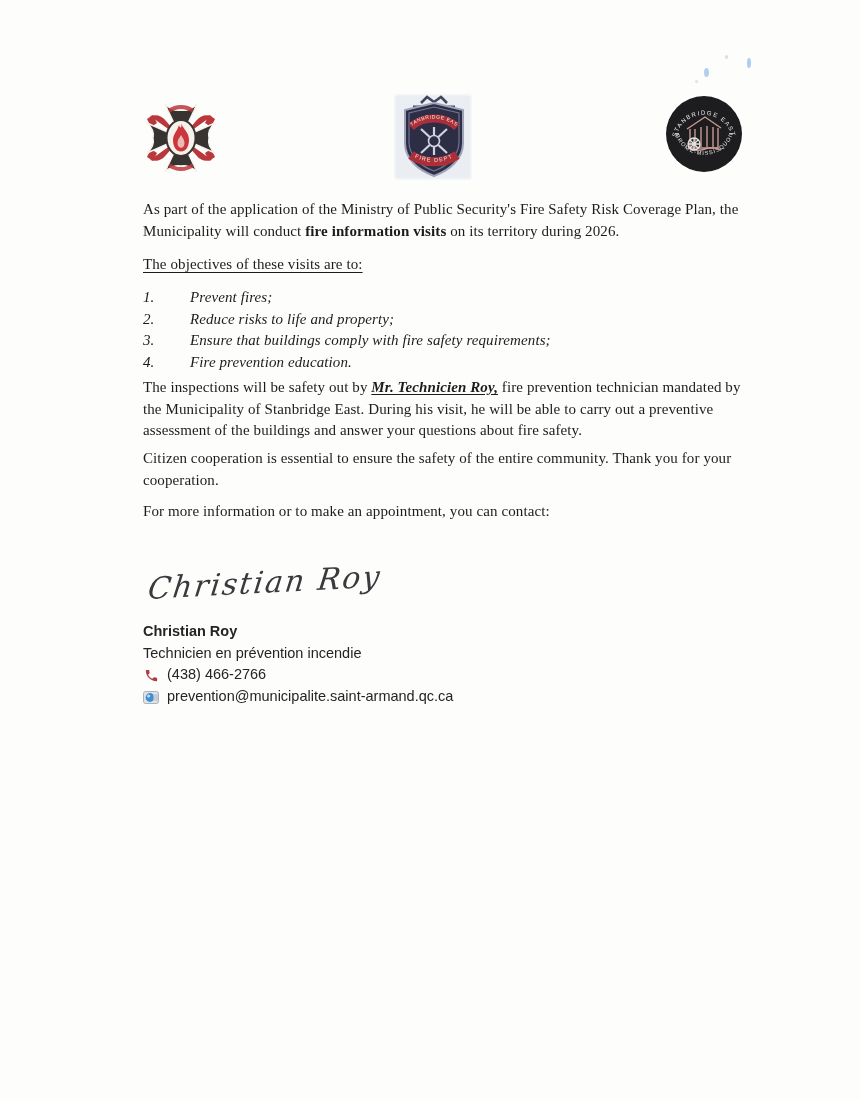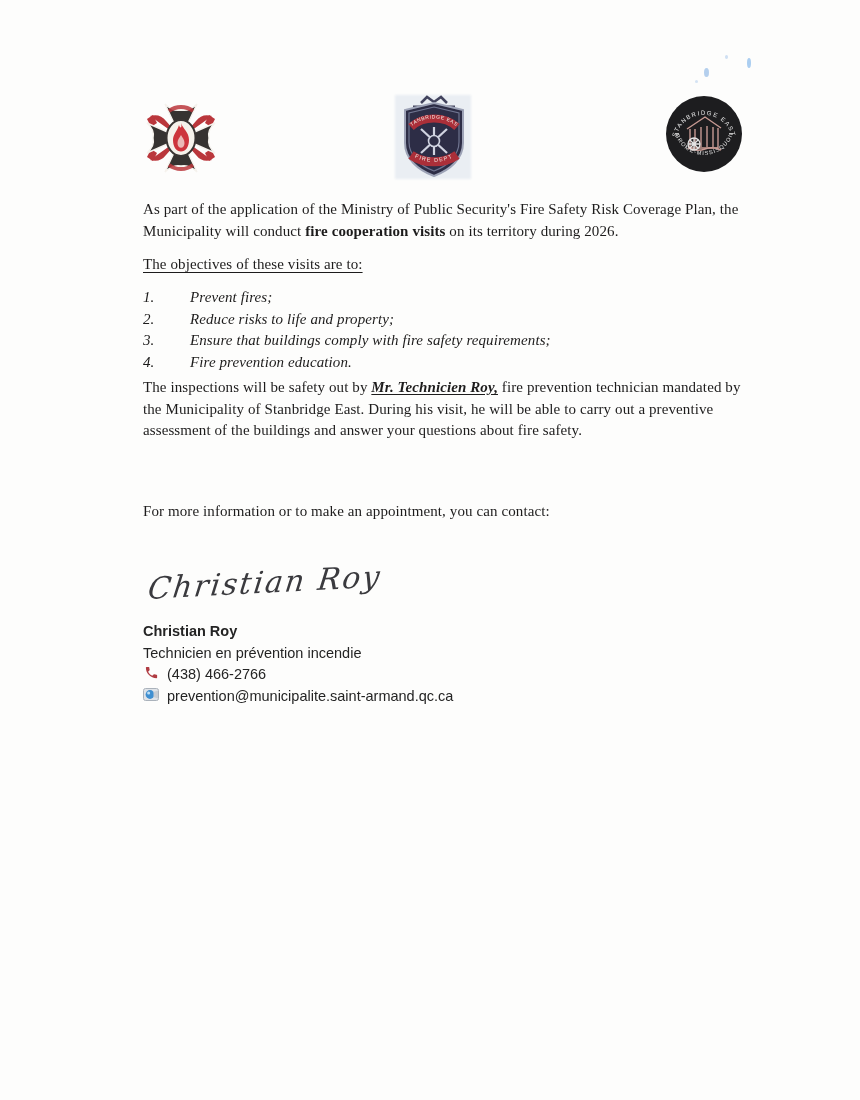--- a/index.html
+++ b/index.html
@@ -30,21 +30,21 @@
   .emph{font-weight:bold;font-style:italic;text-decoration:underline;text-underline-offset:2px;}
   
   .signature{
     position:absolute;left:148px;top:564px;width:260px;
     font-family:"DejaVu Serif",serif;font-style:italic;font-size:30px;color:#3a3a3e;
     transform:rotate(-3deg) skewX(-10deg);letter-spacing:2px;white-space:nowrap;
   }
   
   .contact{position:absolute;left:143px;top:621px;font-family:"Liberation Sans","DejaVu Sans",sans-serif;font-size:14.5px;line-height:21.5px;color:#242424;}
   .contact .name{font-weight:bold;}
-  .contact .crow{display:flex;gap:8px;height:22px;}
+  .contact .crow{display:flex;align-items:center;gap:8px;height:22px;}
   .contact .cicon{width:16px;height:16px;display:inline-flex;align-items:center;justify-content:center;}
 </style>
 </head>
 <body>
 
 <div class="page">
 
   <div class="speck" style="left:704px;top:68px;width:5px;height:9px;background:rgba(90,150,220,.45);"></div>
   <div class="speck" style="left:747px;top:58px;width:4px;height:10px;background:rgba(90,160,230,.5);"></div>
   <div class="speck" style="left:725px;top:55px;width:3px;height:4px;background:rgba(120,170,225,.35);"></div>
@@ -143,21 +143,21 @@
         </g>
         <g fill="none" stroke="#e4e4e4" stroke-width="1.3">
           <circle cx="31" cy="50" r="6"></circle>
           <path d="M31 44 L31 56 M25 50 L37 50 M27 46 L35 54 M35 46 L27 54"></path>
         </g>
       </g>
     </svg>
   </div>
 
   <div class="tblock p1">
-    <span>As part of the application of the Ministry of Public Security's Fire Safety Risk Coverage Plan, the Municipality will conduct </span><span class="bold">fire cooperation visits</span><span> on its territory during 2026.</span>
+    <span>As part of the application of the Ministry of Public Security's Fire Safety Risk Coverage Plan, the Municipality will conduct </span><span class="bold">fire information visits</span><span> on its territory during 2026.</span>
   </div>
 
   <div class="tblock heading">The objectives of these visits are to:</div>
 
   <div class="tblock objectives">
     <div class="row">
       <span class="num">1.</span>
       <span>Prevent fires;</span>
     </div>
     <div class="row">
@@ -171,20 +171,21 @@
     <div class="row">
       <span class="num">4.</span>
       <span>Fire prevention education.</span>
     </div>
   </div>
 
   <div class="tblock p2">
     <span>The inspections will be safety out by </span><span class="emph">Mr. Technicien Roy,</span><span> fire prevention technician mandated by the Municipality of Stanbridge East. During his visit, he will be able to carry out a preventive assessment of the buildings and answer your questions about fire safety.</span>
   </div>
 
+  <div class="tblock p3">Citizen cooperation is essential to ensure the safety of the entire community. Thank you for your cooperation.</div>
 
   <div class="tblock p4">For more information or to make an appointment, you can contact:</div>
 
   <div class="signature">Christian Roy</div>
 
   <div class="contact">
     <div class="name">Christian Roy</div>
     <div>Technicien en prévention incendie</div>
     <div class="crow">
       <span class="cicon">

